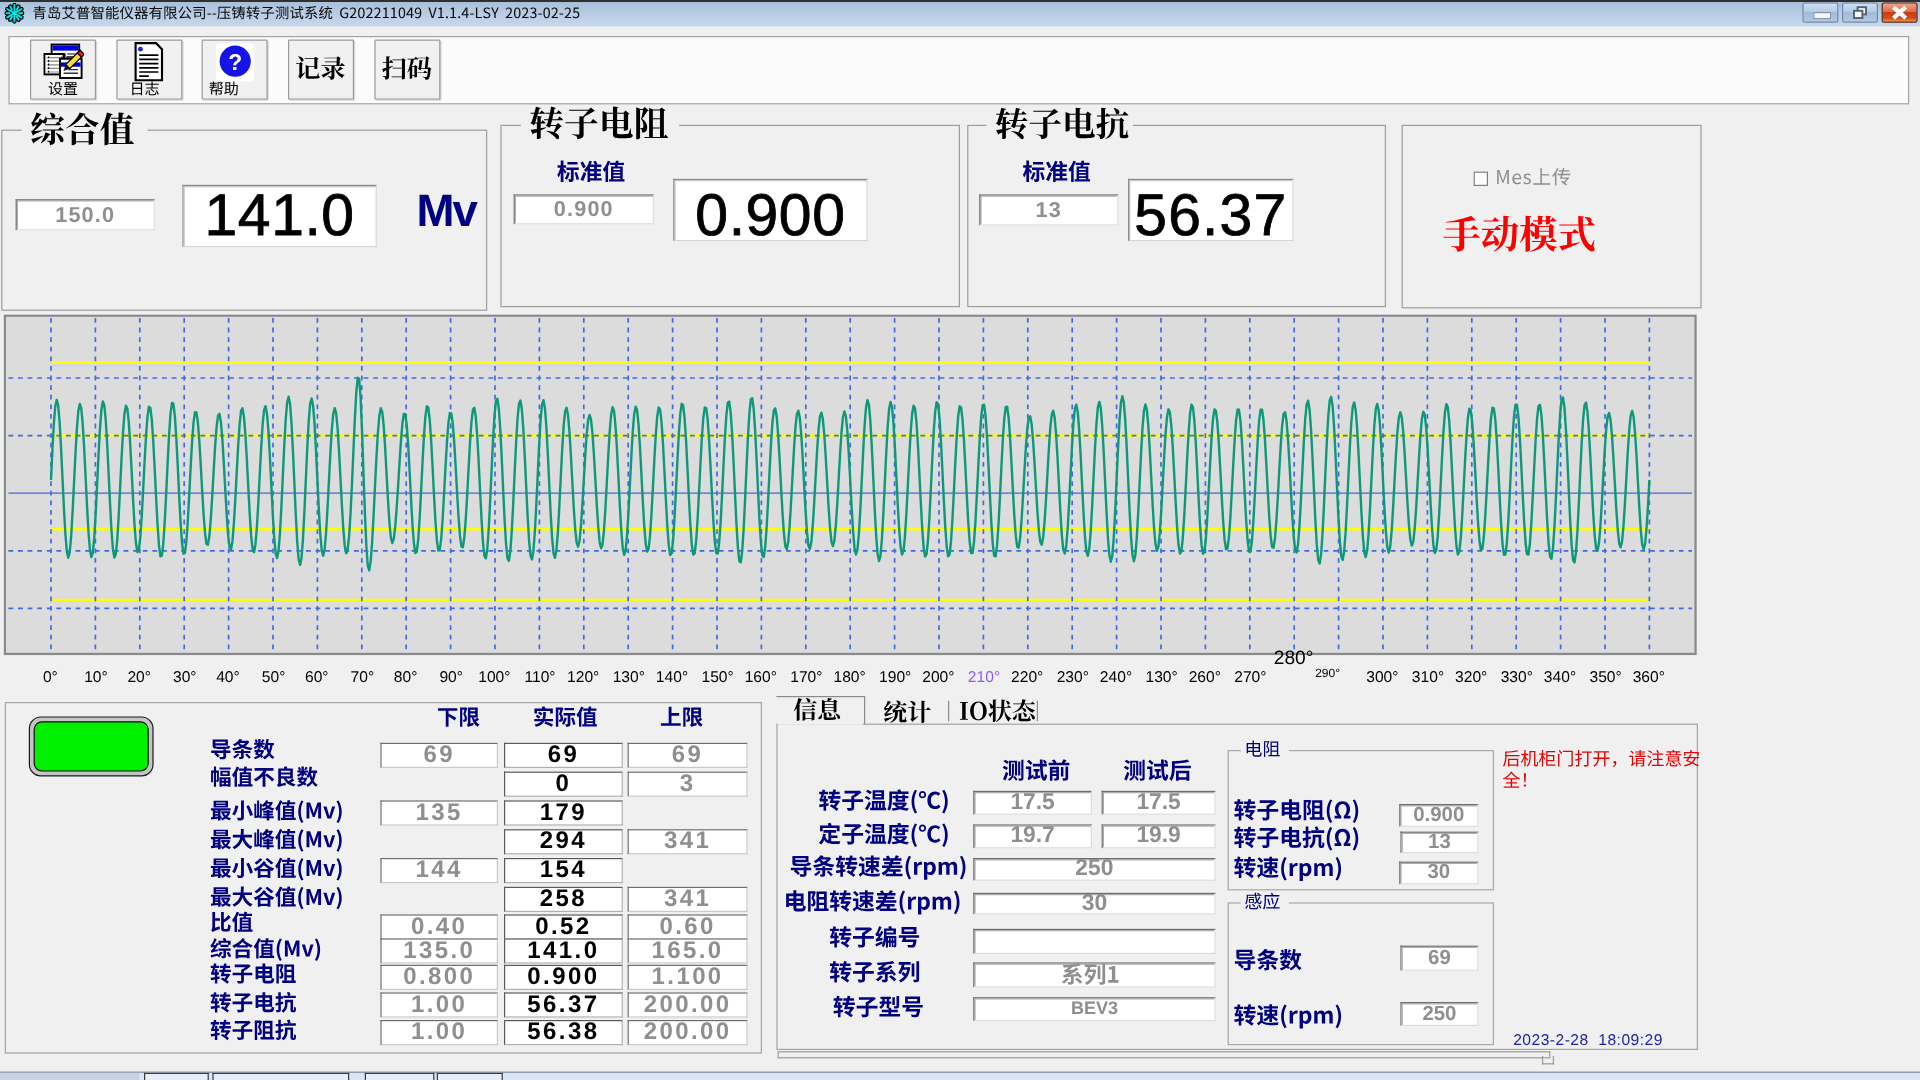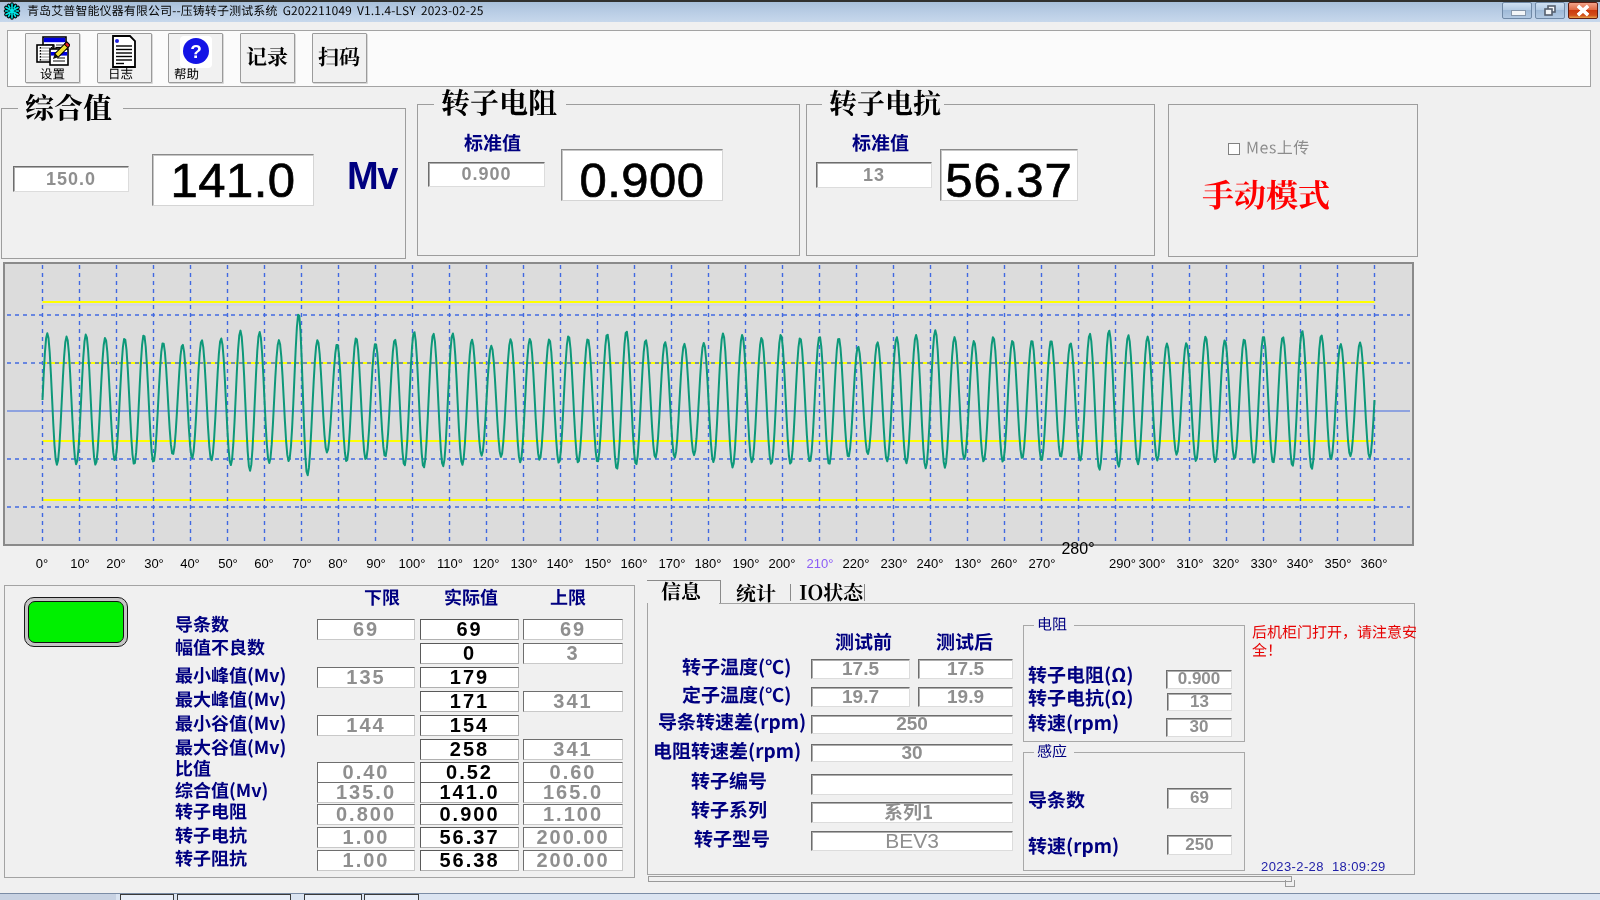--- a/index.html
+++ b/index.html
@@ -298,21 +298,21 @@
 <div class="lat" style="left:726px;top:556px;width:40px;text-align:center;font-size:13px;color:#000">190°</div>
 <div class="lat" style="left:762px;top:556px;width:40px;text-align:center;font-size:13px;color:#000">200°</div>
 <div class="lat" style="left:800px;top:556px;width:40px;text-align:center;font-size:13px;color:#8b5cf6">210°</div>
 <div class="lat" style="left:836px;top:556px;width:40px;text-align:center;font-size:13px;color:#000">220°</div>
 <div class="lat" style="left:874px;top:556px;width:40px;text-align:center;font-size:13px;color:#000">230°</div>
 <div class="lat" style="left:910px;top:556px;width:40px;text-align:center;font-size:13px;color:#000">240°</div>
 <div class="lat" style="left:948px;top:556px;width:40px;text-align:center;font-size:13px;color:#000">130°</div>
 <div class="lat" style="left:984px;top:556px;width:40px;text-align:center;font-size:13px;color:#000">260°</div>
 <div class="lat" style="left:1022px;top:556px;width:40px;text-align:center;font-size:13px;color:#000">270°</div>
 <div class="lat" style="left:1058px;top:540px;width:40px;text-align:center;font-size:16px;color:#000">280°</div>
-<div class="lat" style="left:1096px;top:556px;width:40px;text-align:right;font-size:13px;color:#000">290°</div>
+<div class="lat" style="left:1096px;top:556px;width:40px;text-align:left;font-size:10px;color:#000">290°</div>
 <div class="lat" style="left:1132px;top:556px;width:40px;text-align:center;font-size:13px;color:#000">300°</div>
 <div class="lat" style="left:1170px;top:556px;width:40px;text-align:center;font-size:13px;color:#000">310°</div>
 <div class="lat" style="left:1206px;top:556px;width:40px;text-align:center;font-size:13px;color:#000">320°</div>
 <div class="lat" style="left:1244px;top:556px;width:40px;text-align:center;font-size:13px;color:#000">330°</div>
 <div class="lat" style="left:1280px;top:556px;width:40px;text-align:center;font-size:13px;color:#000">340°</div>
 <div class="lat" style="left:1318px;top:556px;width:40px;text-align:center;font-size:13px;color:#000">350°</div>
 <div class="lat" style="left:1354px;top:556px;width:40px;text-align:center;font-size:13px;color:#000">360°</div>
 <div style="position:absolute;left:4px;top:585px;width:631px;height:293px;border:1px solid #a3a3a3;box-sizing:border-box"></div>
 <div style="position:absolute;left:24px;top:597px;width:104px;height:50px;background:#c4c4c4;border:1px solid #1a1a1a;border-radius:10px;box-sizing:border-box">
       <div style="position:absolute;left:3px;top:3px;right:3px;bottom:3px;background:#00f000;border:1px solid #111;border-radius:7px"></div>
@@ -362,21 +362,21 @@
 <svg style="position:absolute;left:175px;top:691px;overflow:visible" width="113" height="25" fill="#000080">
       <path transform="translate(0.0,15.1) scale(0.018000,-0.018000)" d="M281 627H713V586H281ZM281 740H713V700H281ZM166 818V508H833V818ZM372 377V337H240V377ZM42 63 52 -41 372 -7V-90H486V6L533 11L532 107L486 102V377H955V472H43V377H131V70ZM519 340V246H590L544 233C571 171 606 117 649 70C606 40 558 16 507 0C528 -21 555 -61 567 -86C625 -64 679 -35 727 1C778 -36 837 -65 904 -85C919 -56 951 -13 975 10C913 24 858 46 810 75C868 139 913 219 940 317L872 343L853 340ZM647 246H804C784 206 758 170 728 137C694 169 667 206 647 246ZM372 254V213H240V254ZM372 130V91L240 79V130Z"></path>
       <path transform="translate(18.0,15.1) scale(0.018000,-0.018000)" d="M432 849C431 767 432 674 422 580H56V456H402C362 283 267 118 37 15C72 -11 108 -54 127 -86C340 16 448 172 503 340C581 145 697 -2 879 -86C898 -52 938 1 968 27C780 103 659 261 592 456H946V580H551C561 674 562 766 563 849Z"></path>
       <path transform="translate(36.0,15.1) scale(0.018000,-0.018000)" d="M618 679H760C741 648 716 619 689 593C658 618 633 645 613 672ZM180 838V131L142 128V686H55V26L312 48V7H398V424C414 401 429 374 438 354C530 378 616 413 690 461C751 420 824 387 910 367C925 397 958 444 982 468C905 481 837 505 780 534C838 590 883 660 913 745L839 774L819 770H676C685 786 693 803 700 820L591 850C553 757 480 673 398 621V686H312V142L274 139V838ZM546 594C563 572 582 551 603 530C543 494 473 468 398 451V616C422 595 457 552 472 530C497 549 522 570 546 594ZM625 410V358H463V272H625V231H469V145H625V101H425V7H625V-89H744V7H952V101H744V145H908V231H744V272H911V358H744V410Z"></path>
       <path transform="translate(54.0,15.1) scale(0.018000,-0.018000)" d="M585 848C583 820 581 790 577 758H335V656H563L551 587H378V30H291V-71H968V30H891V587H660L677 656H945V758H697L712 844ZM483 30V87H781V30ZM483 362H781V306H483ZM483 444V499H781V444ZM483 225H781V169H483ZM236 847C188 704 106 562 20 471C40 441 72 375 83 346C102 367 120 390 138 414V-89H249V592C287 663 320 738 347 811Z"></path>
       <path transform="translate(72.0,15.1) scale(0.018000,-0.018000)" d="M235 -202 326 -163C242 -17 204 151 204 315C204 479 242 648 326 794L235 833C140 678 85 515 85 315C85 115 140 -48 235 -202Z"></path>
       <path transform="translate(78.8,15.1) scale(0.018000,-0.018000)" d="M91 0H224V309C224 380 212 482 205 552H209L268 378L383 67H468L582 378L642 552H647C639 482 628 380 628 309V0H763V741H599L475 393C460 348 447 299 431 252H426C411 299 397 348 381 393L255 741H91Z"></path>
       <path transform="translate(94.2,15.1) scale(0.018000,-0.018000)" d="M205 0H375L562 560H421L339 281C324 226 309 168 294 111H289C273 168 259 226 243 281L162 560H14Z"></path>
       <path transform="translate(104.5,15.1) scale(0.018000,-0.018000)" d="M143 -202C238 -48 293 115 293 315C293 515 238 678 143 833L52 794C136 648 174 479 174 315C174 151 136 -17 52 -163Z"></path>
     </svg>
-<div class="tc g2" style="left:420px;top:691px;width:99px">171</div>
+<div class="tc g2" style="left:420px;top:691px;width:99px">294</div>
 <div class="tc g1" style="left:523px;top:691px;width:100px">341</div>
 <svg style="position:absolute;left:175px;top:715px;overflow:visible" width="113" height="25" fill="#000080">
       <path transform="translate(0.0,15.1) scale(0.018000,-0.018000)" d="M281 627H713V586H281ZM281 740H713V700H281ZM166 818V508H833V818ZM372 377V337H240V377ZM42 63 52 -41 372 -7V-90H486V6L533 11L532 107L486 102V377H955V472H43V377H131V70ZM519 340V246H590L544 233C571 171 606 117 649 70C606 40 558 16 507 0C528 -21 555 -61 567 -86C625 -64 679 -35 727 1C778 -36 837 -65 904 -85C919 -56 951 -13 975 10C913 24 858 46 810 75C868 139 913 219 940 317L872 343L853 340ZM647 246H804C784 206 758 170 728 137C694 169 667 206 647 246ZM372 254V213H240V254ZM372 130V91L240 79V130Z"></path>
       <path transform="translate(18.0,15.1) scale(0.018000,-0.018000)" d="M438 836V61C438 41 430 34 408 34C386 33 312 33 246 36C265 3 287 -54 294 -88C391 -89 460 -85 507 -66C552 -46 569 -13 569 61V836ZM678 573C758 426 834 237 854 115L986 167C960 293 878 475 796 617ZM176 606C155 475 103 300 22 198C55 184 110 156 140 135C224 246 278 433 312 583Z"></path>
       <path transform="translate(36.0,15.1) scale(0.018000,-0.018000)" d="M560 777C649 705 772 602 829 539L935 614C871 677 743 775 658 841ZM313 832C253 753 153 672 61 623C90 602 137 558 159 535C249 595 359 692 431 785ZM488 695C398 544 211 400 21 339C49 307 80 257 96 221C135 237 174 257 213 279V-90H336V-53H667V-89H796V274C826 259 856 245 886 233C906 268 946 320 977 348C820 395 660 491 566 593L588 626ZM336 51V221H667V51ZM288 326C364 378 436 439 495 505C556 438 629 377 707 326Z"></path>
       <path transform="translate(54.0,15.1) scale(0.018000,-0.018000)" d="M585 848C583 820 581 790 577 758H335V656H563L551 587H378V30H291V-71H968V30H891V587H660L677 656H945V758H697L712 844ZM483 30V87H781V30ZM483 362H781V306H483ZM483 444V499H781V444ZM483 225H781V169H483ZM236 847C188 704 106 562 20 471C40 441 72 375 83 346C102 367 120 390 138 414V-89H249V592C287 663 320 738 347 811Z"></path>
       <path transform="translate(72.0,15.1) scale(0.018000,-0.018000)" d="M235 -202 326 -163C242 -17 204 151 204 315C204 479 242 648 326 794L235 833C140 678 85 515 85 315C85 115 140 -48 235 -202Z"></path>
       <path transform="translate(78.8,15.1) scale(0.018000,-0.018000)" d="M91 0H224V309C224 380 212 482 205 552H209L268 378L383 67H468L582 378L642 552H647C639 482 628 380 628 309V0H763V741H599L475 393C460 348 447 299 431 252H426C411 299 397 348 381 393L255 741H91Z"></path>
       <path transform="translate(94.2,15.1) scale(0.018000,-0.018000)" d="M205 0H375L562 560H421L339 281C324 226 309 168 294 111H289C273 168 259 226 243 281L162 560H14Z"></path>
       <path transform="translate(104.5,15.1) scale(0.018000,-0.018000)" d="M143 -202C238 -48 293 115 293 315C293 515 238 678 143 833L52 794C136 648 174 479 174 315C174 151 136 -17 52 -163Z"></path>
@@ -536,21 +536,21 @@
       <path transform="translate(0.0,16.0) scale(0.019000,-0.019000)" d="M242 216C195 153 114 84 38 43C68 25 119 -14 143 -37C216 13 305 96 364 173ZM619 158C697 100 795 17 839 -37L946 34C895 90 794 169 717 221ZM642 441C660 423 680 402 699 381L398 361C527 427 656 506 775 599L688 677C644 639 595 602 546 568L347 558C406 600 464 648 515 698C645 711 768 729 872 754L786 853C617 812 338 787 92 778C104 751 118 703 121 673C194 675 271 679 348 684C296 636 244 598 223 585C193 564 170 550 147 547C159 517 175 466 180 444C203 453 236 458 393 469C328 430 273 401 243 388C180 356 141 339 102 333C114 303 131 248 136 227C169 240 214 247 444 266V44C444 33 439 30 422 29C405 29 344 29 292 31C310 0 330 -51 336 -86C410 -86 466 -85 510 -67C554 -48 566 -17 566 41V275L773 292C798 259 820 228 835 202L929 260C889 324 807 418 732 488Z"></path>
       <path transform="translate(19.0,16.0) scale(0.019000,-0.019000)" d="M617 743V167H735V743ZM824 840V50C824 34 818 29 801 29C784 28 729 28 679 30C695 -2 712 -53 717 -85C799 -86 855 -82 893 -64C931 -45 944 -14 944 51V840ZM173 283C210 252 258 210 291 177C230 98 152 39 60 4C85 -20 116 -67 132 -98C362 9 506 211 554 563L479 585L458 582H275C285 617 295 653 303 689H572V804H48V689H182C151 553 101 428 29 348C55 329 102 287 120 265C166 320 205 391 237 472H422C406 402 384 339 356 282C323 311 276 348 242 374Z"></path>
       <path transform="translate(38.0,16.0) scale(0.019000,-0.019000)" d="M82 0H527V120H388V741H279C232 711 182 692 107 679V587H242V120H82Z"></path>
     </svg>
 <svg style="position:absolute;left:694px;top:830px;overflow:visible" width="78" height="26" fill="#000080">
       <path transform="translate(0.0,16.0) scale(0.019000,-0.019000)" d="M73 310C81 319 119 325 150 325H225V211L28 185L51 70L225 99V-88H339V119L453 140L448 243L339 227V325H414V433H339V573H225V433H165C193 493 220 563 243 635H423V744H276C284 772 291 801 297 829L181 850C176 815 170 779 162 744H36V635H136C117 566 99 511 90 490C72 446 58 417 37 411C50 383 68 331 73 310ZM427 557V446H548C528 375 507 309 489 256H756C729 220 700 181 670 143C639 162 607 179 577 195L500 118C609 57 738 -36 802 -95L880 -1C851 24 810 54 765 84C829 166 896 256 948 331L863 373L845 367H649L671 446H967V557H701L721 634H932V743H748L770 834L651 848L627 743H462V634H600L579 557Z"></path>
       <path transform="translate(19.0,16.0) scale(0.019000,-0.019000)" d="M443 555V416H45V295H443V56C443 39 436 34 414 33C392 32 314 32 244 36C264 2 288 -53 295 -88C387 -89 456 -86 505 -67C553 -48 568 -14 568 53V295H958V416H568V492C683 555 804 645 890 728L798 799L771 792H145V674H638C579 630 507 585 443 555Z"></path>
       <path transform="translate(38.0,16.0) scale(0.019000,-0.019000)" d="M611 792V452H721V792ZM794 838V411C794 398 790 395 775 395C761 393 712 393 666 395C681 366 697 320 702 290C772 290 824 292 861 308C898 326 908 354 908 409V838ZM364 709V604H279V709ZM148 243V134H438V54H46V-57H951V54H561V134H851V243H561V322H476V498H569V604H476V709H547V814H90V709H169V604H56V498H157C142 448 108 400 35 362C56 345 97 301 113 278C213 333 255 415 271 498H364V305H438V243Z"></path>
       <path transform="translate(57.0,16.0) scale(0.019000,-0.019000)" d="M292 710H700V617H292ZM172 815V513H828V815ZM53 450V342H241C221 276 197 207 176 158H689C676 86 661 46 642 32C629 24 616 23 594 23C563 23 489 24 422 30C444 -2 462 -50 464 -84C533 -88 599 -87 637 -85C684 -82 717 -75 747 -47C783 -13 807 62 827 217C830 233 833 267 833 267H352L376 342H943V450Z"></path>
     </svg>
-<div class="sk" style="left:811px;top:831px;width:202px;height:20px;font-size:21px;line-height:17px;color:#8f8f8f;font-weight:normal">BEV3</div>
+<div class="sk" style="left:811px;top:831px;width:202px;height:20px;font-size:15px;line-height:17px;color:#8f8f8f;font-weight:bold">BEV3</div>
 <div style="position:absolute;left:1023px;top:625px;width:222px;height:117px;border:1px solid #a8a8a8;box-sizing:border-box"></div>
 <div style="position:absolute;left:1034px;top:617px;width:40px;height:16px;background:#f0f0f0"></div>
 <svg style="position:absolute;left:1037px;top:617px;overflow:visible" width="32" height="21" fill="#000080">
       <path transform="translate(0.0,12.6) scale(0.015000,-0.015000)" d="M452 408V264H204V408ZM531 408H788V264H531ZM452 478H204V621H452ZM531 478V621H788V478ZM126 695V129H204V191H452V85C452 -32 485 -63 597 -63C622 -63 791 -63 818 -63C925 -63 949 -10 962 142C939 148 907 162 887 176C880 46 870 13 814 13C778 13 632 13 602 13C542 13 531 25 531 83V191H865V695H531V838H452V695Z"></path>
       <path transform="translate(15.0,12.6) scale(0.015000,-0.015000)" d="M450 784V23H336V-47H962V23H879V784ZM521 23V216H804V23ZM521 470H804V285H521ZM521 538V714H804V538ZM87 799V-78H158V731H301C277 664 245 576 213 505C293 425 313 357 314 302C314 270 308 243 291 232C281 226 270 223 257 222C239 221 217 221 192 224C203 204 211 176 211 157C236 156 263 156 285 159C306 161 324 167 340 178C369 199 382 240 382 295C381 358 362 430 282 513C318 592 359 690 391 772L342 802L331 799Z"></path>
     </svg>
 <svg style="position:absolute;left:1028px;top:666px;overflow:visible" width="107" height="26" fill="#000080">
       <path transform="translate(0.0,16.0) scale(0.019000,-0.019000)" d="M73 310C81 319 119 325 150 325H225V211L28 185L51 70L225 99V-88H339V119L453 140L448 243L339 227V325H414V433H339V573H225V433H165C193 493 220 563 243 635H423V744H276C284 772 291 801 297 829L181 850C176 815 170 779 162 744H36V635H136C117 566 99 511 90 490C72 446 58 417 37 411C50 383 68 331 73 310ZM427 557V446H548C528 375 507 309 489 256H756C729 220 700 181 670 143C639 162 607 179 577 195L500 118C609 57 738 -36 802 -95L880 -1C851 24 810 54 765 84C829 166 896 256 948 331L863 373L845 367H649L671 446H967V557H701L721 634H932V743H748L770 834L651 848L627 743H462V634H600L579 557Z"></path>
       <path transform="translate(19.0,16.0) scale(0.019000,-0.019000)" d="M443 555V416H45V295H443V56C443 39 436 34 414 33C392 32 314 32 244 36C264 2 288 -53 295 -88C387 -89 456 -86 505 -67C553 -48 568 -14 568 53V295H958V416H568V492C683 555 804 645 890 728L798 799L771 792H145V674H638C579 630 507 585 443 555Z"></path>
       <path transform="translate(38.0,16.0) scale(0.019000,-0.019000)" d="M429 381V288H235V381ZM558 381H754V288H558ZM429 491H235V588H429ZM558 491V588H754V491ZM111 705V112H235V170H429V117C429 -37 468 -78 606 -78C637 -78 765 -78 798 -78C920 -78 957 -20 974 138C945 144 906 160 876 176V705H558V844H429V705ZM854 170C846 69 834 43 785 43C759 43 647 43 620 43C565 43 558 52 558 116V170Z"></path>

